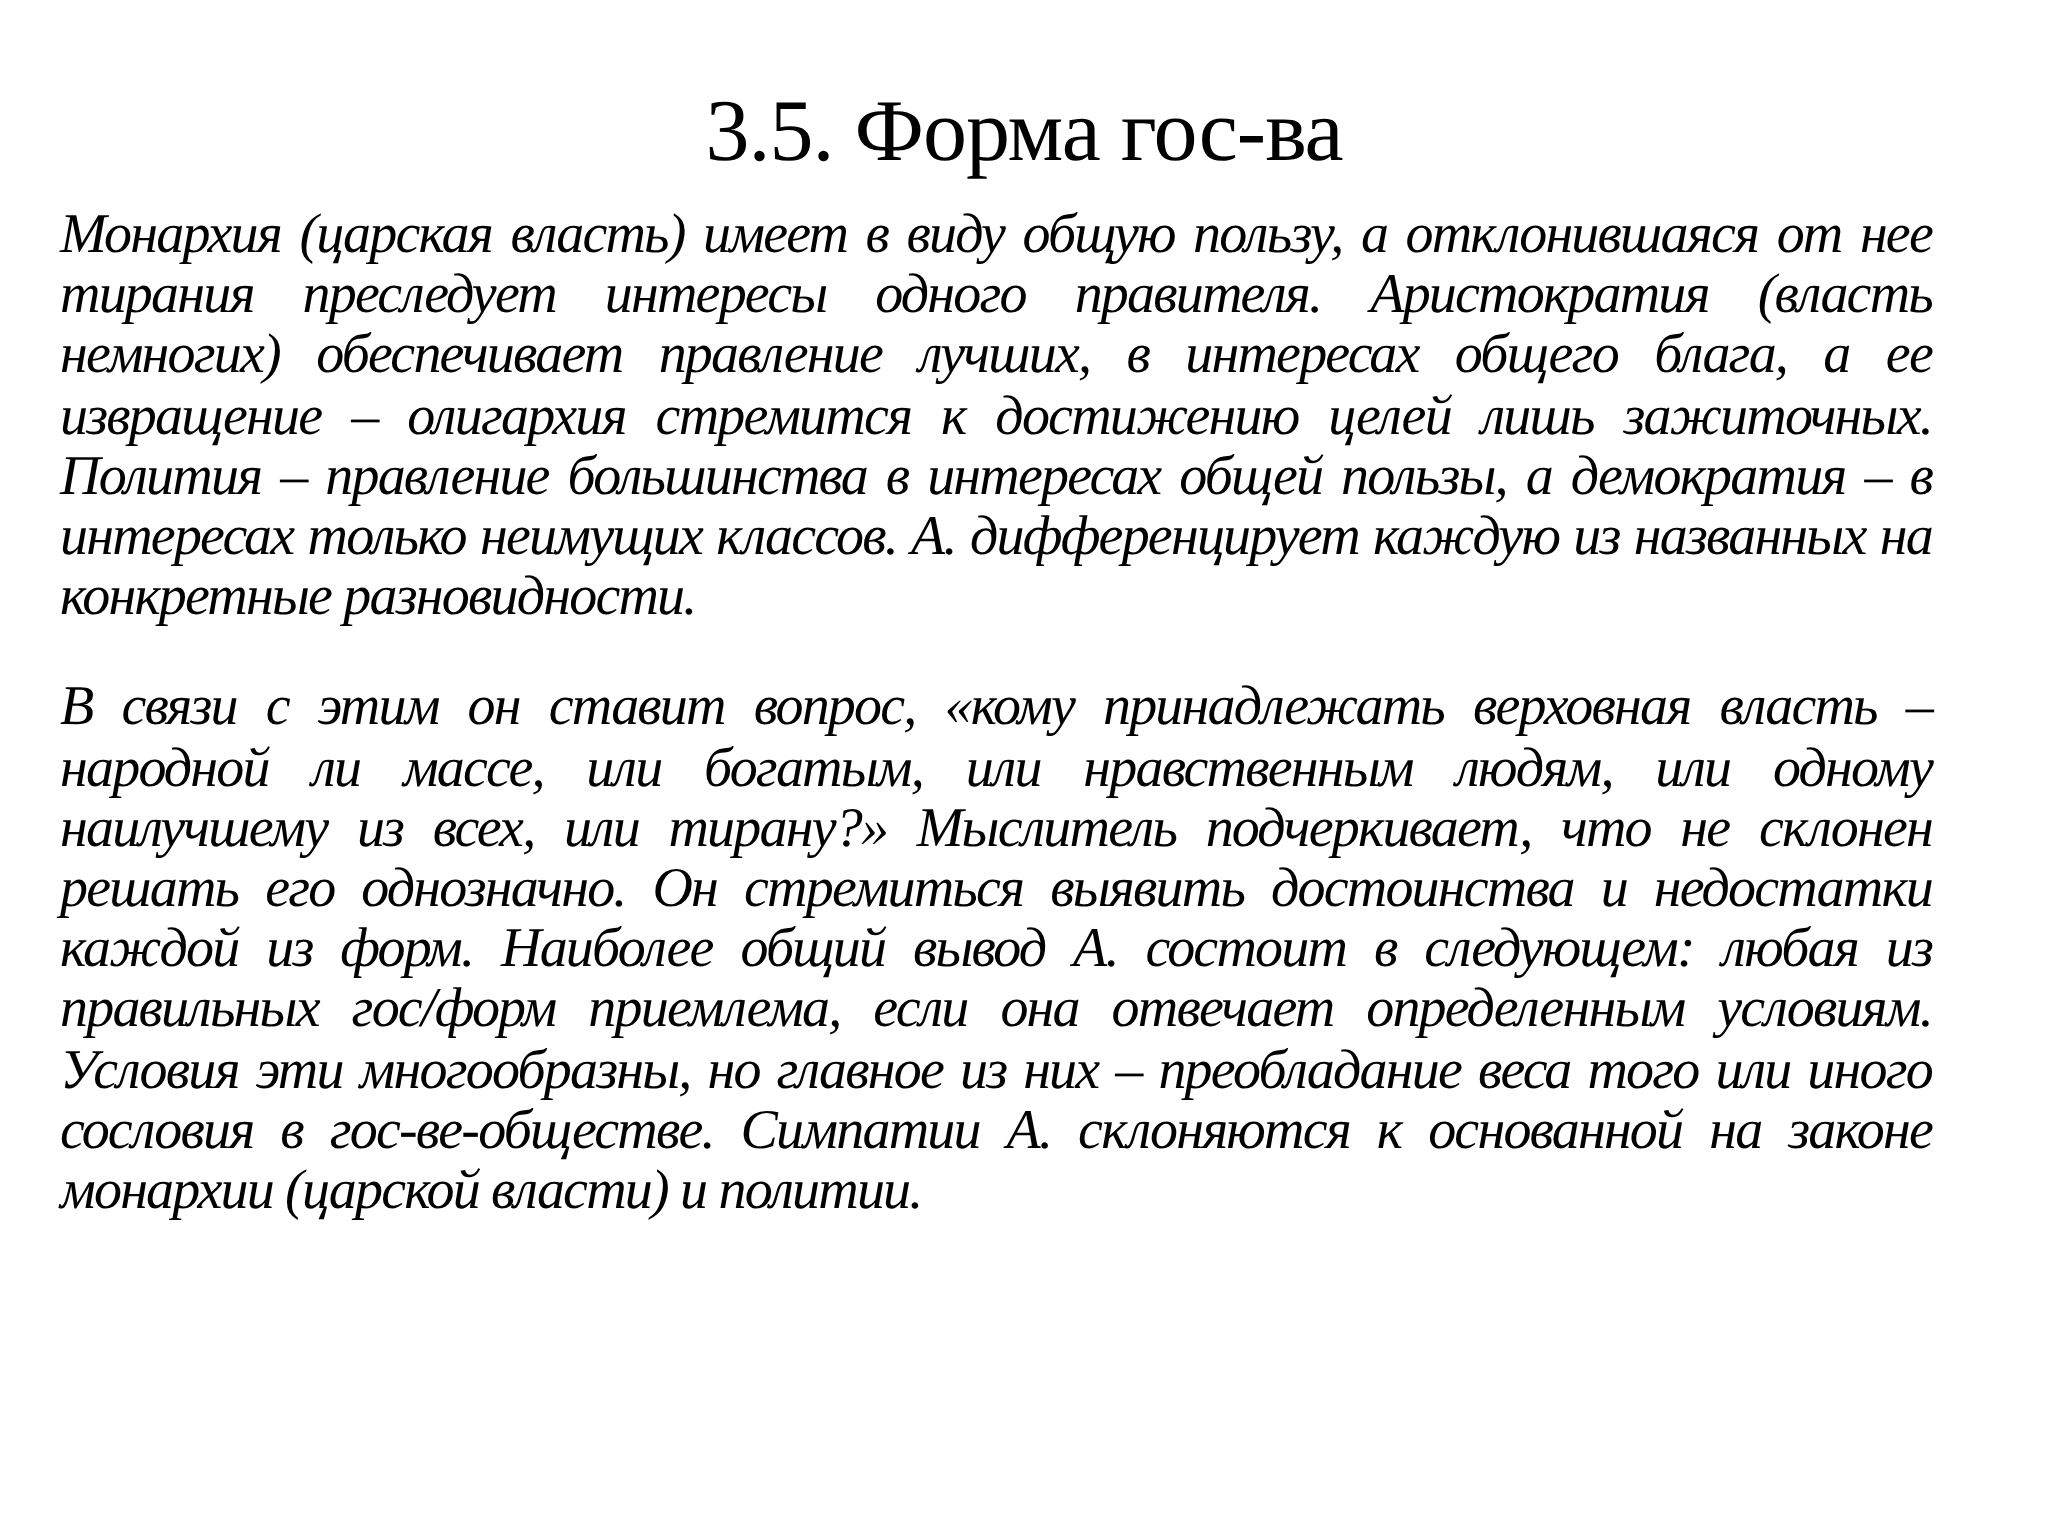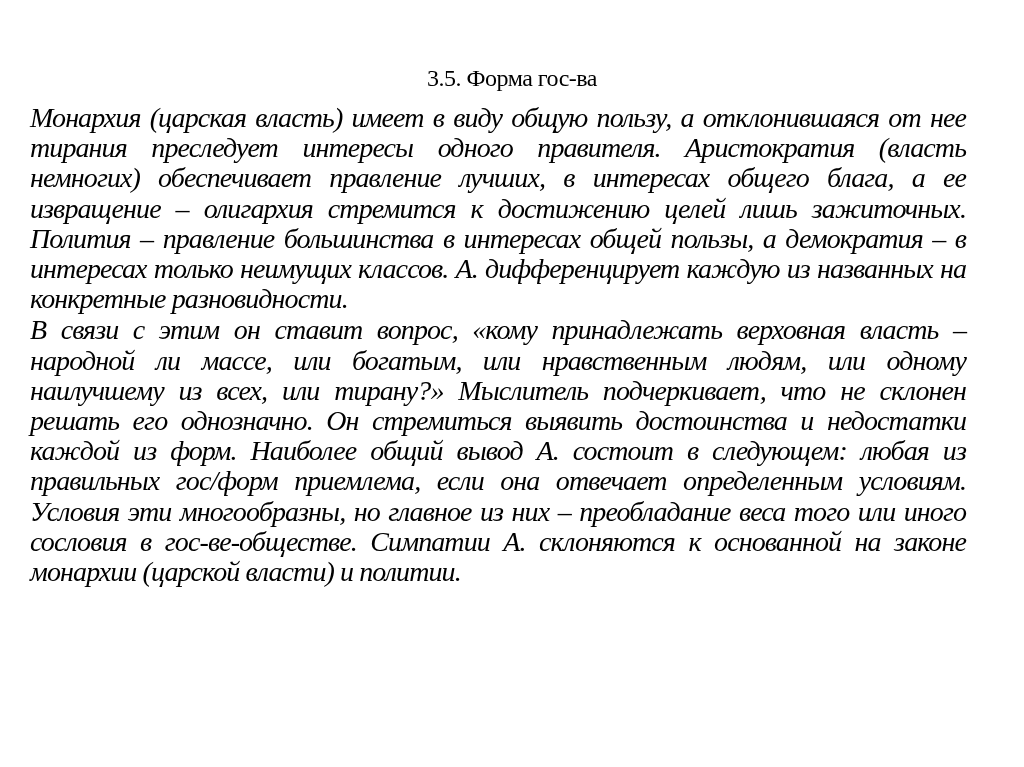--- a/index.html
+++ b/index.html
@@ -3,33 +3,33 @@
 <meta charset="utf-8">
 <style>
   html, body { margin: 0; padding: 0; background: #ffffff; }
   body { width: 1024px; height: 767px; overflow: hidden; position: relative; }
   .slide {
     position: absolute; left: 0; top: 0; width: 1024px; height: 767px;
     background: #ffffff; color: #000000;
     font-family: "Liberation Serif", "DejaVu Serif", serif;
   }
   .title {
-    position: absolute; left: 0; top: 56px; width: 1024px;
-    text-align: center; font-size: 24px; line-height: 44px;
+    position: absolute; left: 0; top: 44px; width: 1024px;
+    text-align: center; font-size: 44px; line-height: 44px;
     letter-spacing: -0.5px;
   }
   .body {
     position: absolute; left: 30px; top: 103px; width: 936px;
   }
   .para {
     margin: 0; font-size: 28px; line-height: 30.2px;
     text-align: justify; text-align-last: left;
     letter-spacing: -0.9px; word-spacing: 0px; font-style: italic;
   }
-  .para + .para { margin-top: 1px; }
+  .para + .para { margin-top: 25px; }
 </style>
 </head>
 <body>
 
 <div class="slide">
   <div class="title">3.5. Форма гос-ва</div>
   <div class="body">
     <p class="para">Монархия (царская власть) имеет в виду общую пользу, а отклонившаяся от нее тирания преследует интересы одного правителя. Аристократия (власть немногих) обеспечивает правление лучших, в интересах общего блага, а ее извращение – олигархия стремится к достижению целей лишь зажиточных. Полития – правление большинства в интересах общей пользы, а демократия – в интересах только неимущих классов. А. дифференцирует каждую из названных на конкретные разновидности.</p>
     <p class="para">В связи с этим он ставит вопрос, «кому принадлежать верховная власть – народной ли массе, или богатым, или нравственным людям, или одному наилучшему из всех, или тирану?» Мыслитель подчеркивает, что не склонен решать его однозначно. Он стремиться выявить достоинства и недостатки каждой из форм. Наиболее общий вывод А. состоит в следующем: любая из правильных гос/форм приемлема, если она отвечает определенным условиям. Условия эти многообразны, но главное из них – преобладание веса того или иного сословия в гос-ве-обществе. Симпатии А. склоняются к основанной на законе монархии (царской власти) и политии.</p>
   </div>

